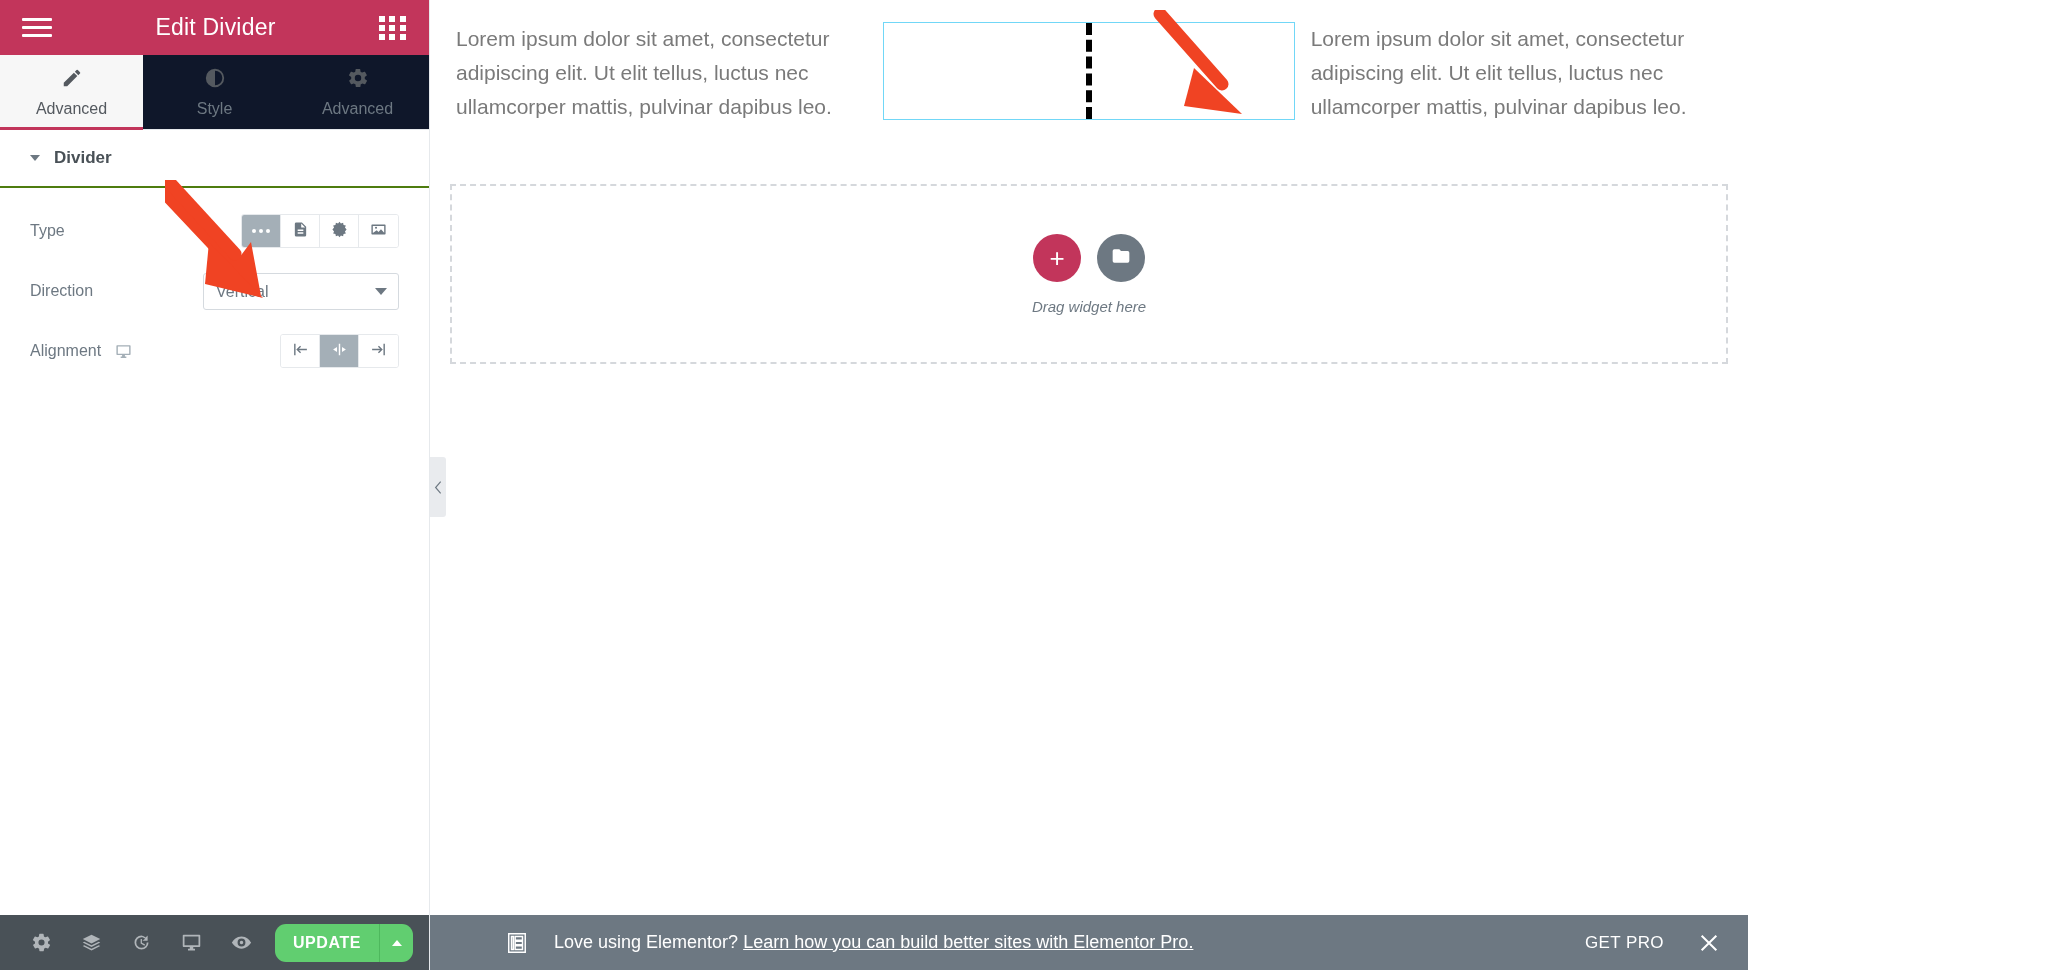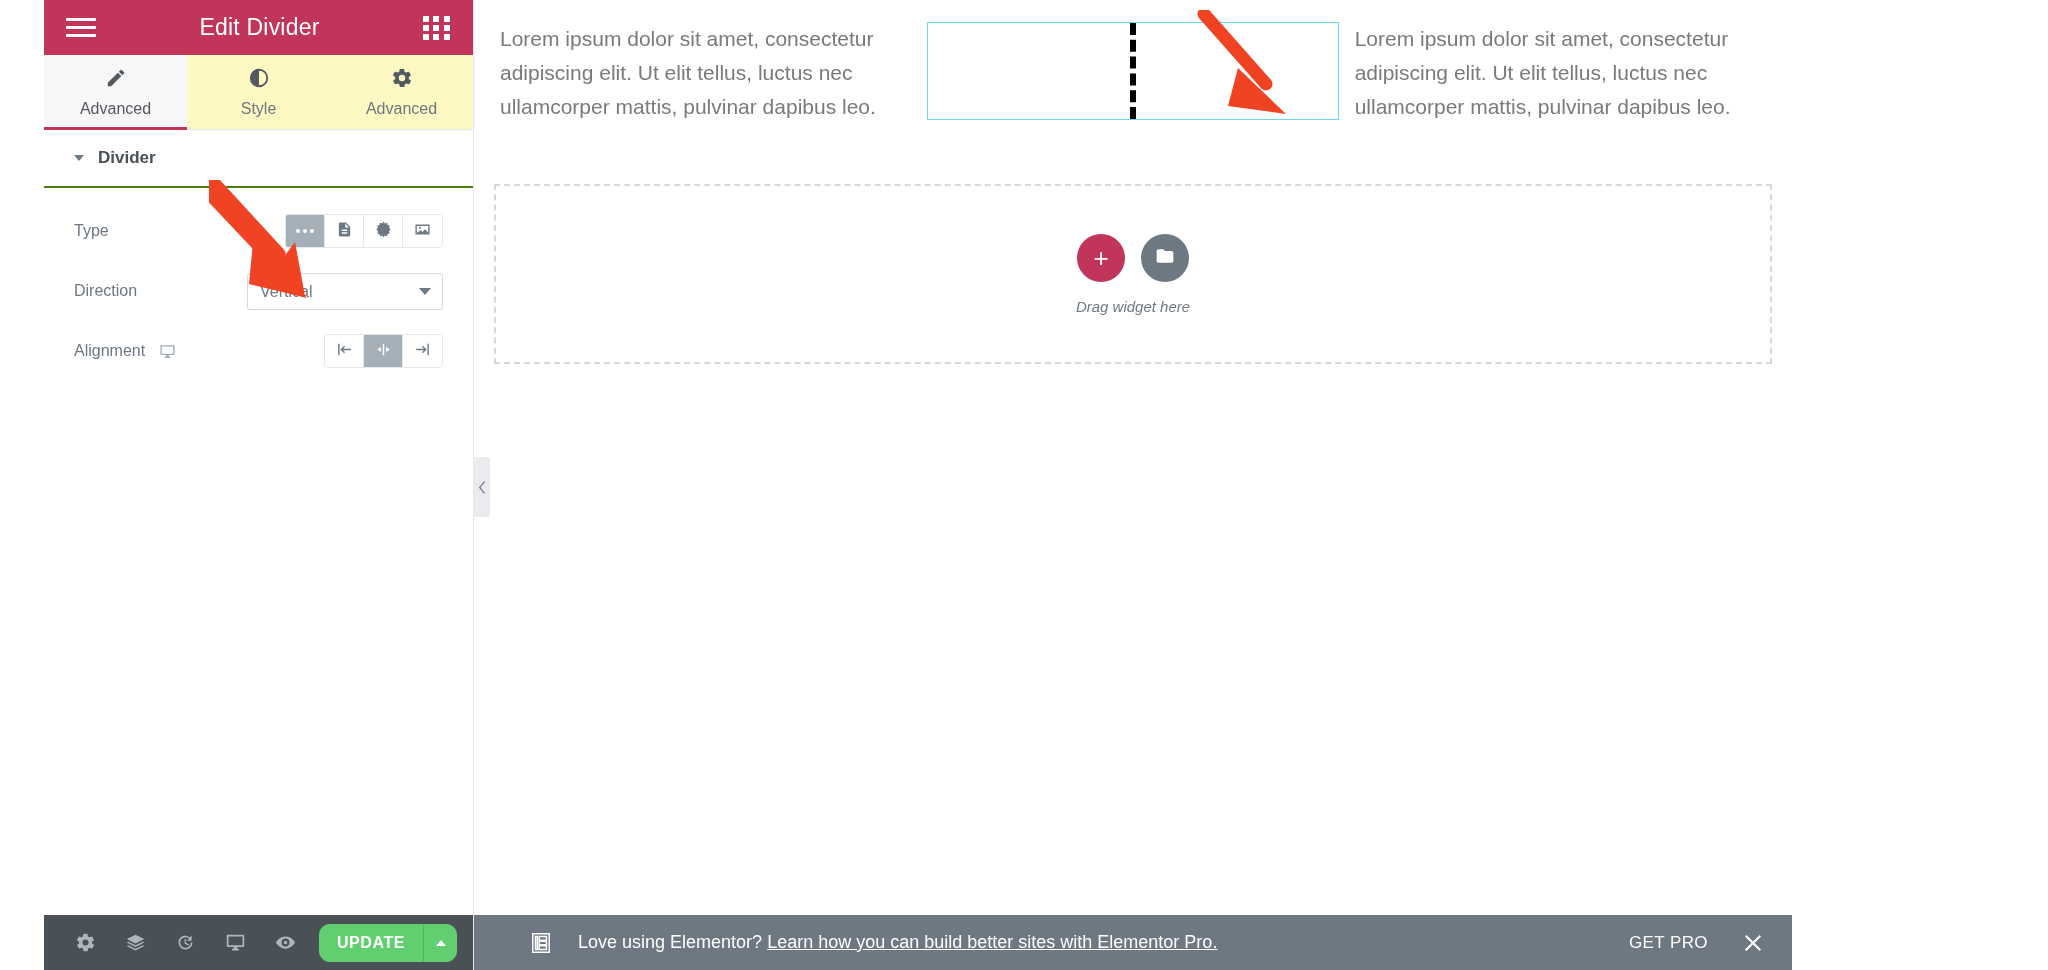--- a/index.html
+++ b/index.html
@@ -2,21 +2,21 @@
 <html><head>
 <meta charset="utf-8">
 <style>
   * { box-sizing: border-box; margin: 0; padding: 0; }
   html, body {
     width: 2048px; height: 970px;
     font-family: "Liberation Sans", sans-serif;
     background: #ffffff;
     overflow: hidden;
   }
-  .app { position: relative; width: 1748px; height: 970px; display: flex; margin-left: 44px; }
+  .app { position: relative; width: 1748px; height: 970px; display: flex; }
 
   
   .panel {
     width: 430px; height: 970px;
     background: #ffffff;
     border-right: 1px solid #e6e9ec;
     display: flex; flex-direction: column;
     position: relative; z-index: 5;
   }
   .panel-header {
@@ -34,21 +34,21 @@
   .grid-icon i { display: block; width: 6px; height: 6px; background: #fff; }
 
   .panel-tabs {
     height: 75px; display: flex; flex: none;
     border-bottom: 1px solid #e6e9ec; background: #fff;
   }
   .ptab {
     flex: 1; display: flex; flex-direction: column;
     align-items: center; justify-content: center; gap: 7px;
     font-size: 16px; color: #6d7882; cursor: pointer;
-    position: relative; background: #fef9c3;
+    position: relative; background: #0f172a;
   }
   .ptab.active { background: #f7f7f7; color: #54595f; }
   .ptab.active::after {
     content: ""; position: absolute; left: 0; right: 0; bottom: -1px;
     height: 3px; background: #c2355b;
   }
   .ptab svg { width: 22px; height: 22px; fill: #54595f; }
 
   .section-head {
     height: 58px; display: flex; align-items: center; gap: 14px;
@@ -189,21 +189,21 @@
     color: #fff; font-size: 26px; line-height: 1; font-weight: 300;
   }
   .drop-text {
     font-size: 15px; font-style: italic; color: #6d7882;
   }
 
   
   .notice-bar {
     position: absolute; left: 430px; right: 0; bottom: 0; height: 55px;
     background: #6d7882; display: flex; align-items: center;
-    padding: 0 28px 0 56px; z-index: 6;
+    padding: 0 28px 0 76px; z-index: 6;
   }
   .notice-left { display: flex; align-items: center; gap: 26px; flex: 1; }
   .notice-ic svg { width: 22px; height: 22px; fill: #ffffff; display: block; }
   .notice-txt { font-size: 18px; color: #ffffff; }
   .notice-txt a { color: #ffffff; text-decoration: underline; cursor: pointer; }
   .get-pro {
     font-size: 17px; color: #ffffff; letter-spacing: .4px;
     margin-right: 34px; cursor: pointer;
   }
   .close-x { cursor: pointer; display: flex; }

